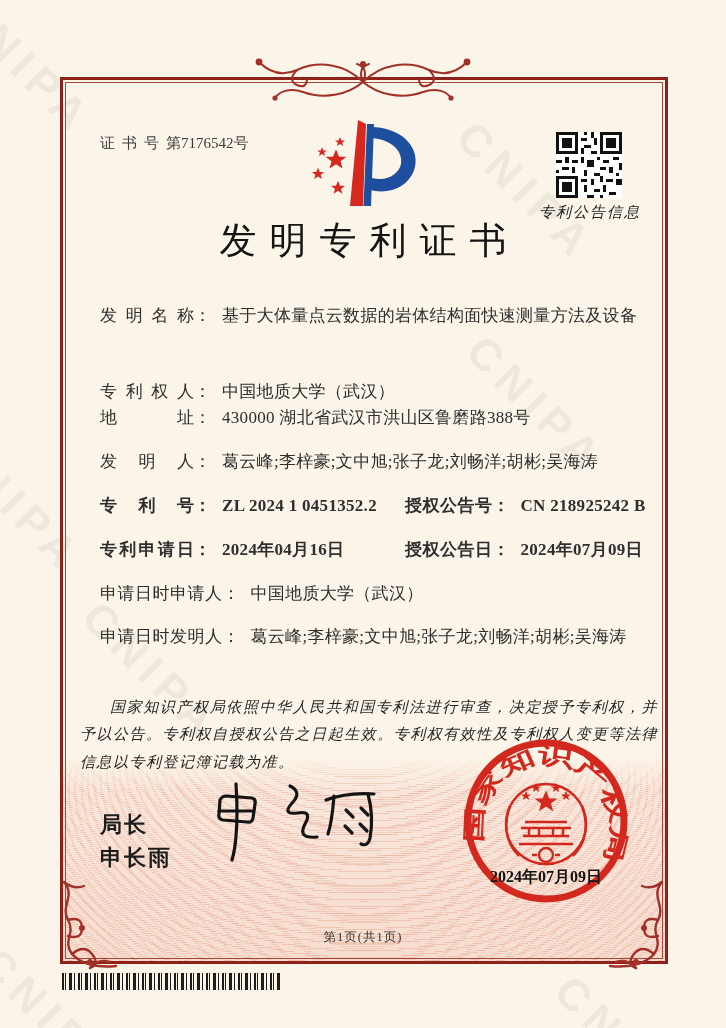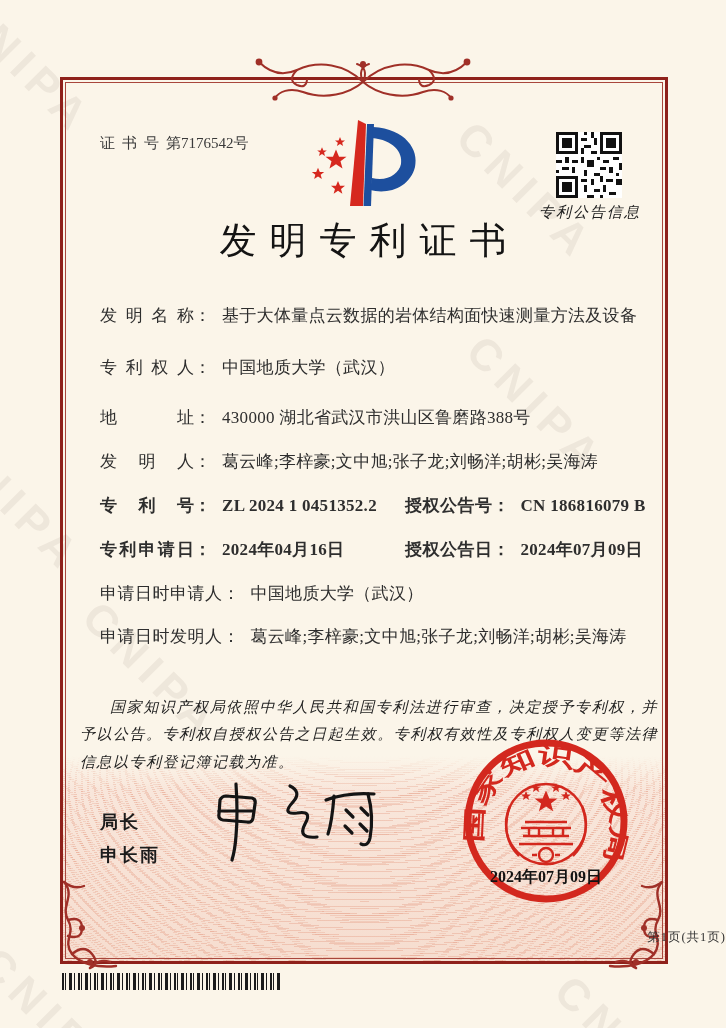--- a/index.html
+++ b/index.html
@@ -46,27 +46,27 @@
   .lbl.wide { width:auto; text-align:right; text-align-last:auto; letter-spacing:.5px; }
   .val { margin-left:11px; letter-spacing:.3px; }
   .colgrp { position:absolute; left:0; top:0; white-space:nowrap;font-weight:bold; }
   .colgrp.right { left:305px; }
 
   .statement { left:80px; right:68px; top:694px; font-size:15px; line-height:1.82;
                letter-spacing:1.5px; text-indent:2em; text-align:justify; color:#1f1f1f;
                font-style:italic; }
 
   .signer { left:100px; font-family:"Liberation Sans","DejaVu Sans",sans-serif;
-            font-size:18px; font-weight:bold; color:#1c1c1c; letter-spacing:2px; }
+            font-size:22px; font-weight:bold; color:#1c1c1c; letter-spacing:2px; }
   .signer.t1 { top:810px; } .signer.t2 { top:843px; }
 
   .sig-svg { left:198px; top:770px; }
   .seal-box { left:459px; top:736px; width:174px; height:174px; z-index:6; }
 
-  .footer { left:0; top:929px; width:100%; text-align:right; font-size:12.5px; color:#333;
+  .footer { left:0; top:929px; width:100%; text-align:center; font-size:12.5px; color:#333;
             letter-spacing:1px; }
 
   .barcode { left:62px; top:973px; width:218px; height:17px;
     background:
       repeating-linear-gradient(90deg,#1c1c1c 0 2px,transparent 2px 3px,#1c1c1c 3px 4px,
         transparent 4px 7px,#1c1c1c 7px 10px,transparent 10px 12px,#1c1c1c 12px 13px,transparent 13px 16px); }
 
   svg text { font-family:"Liberation Serif","DejaVu Serif",serif; }
 </style>
 </head>
@@ -203,38 +203,38 @@
       </g>
     </svg>
     <div class="abs qr-label">专利公告信息</div>
 
     <div class="abs title">发明专利证书</div>
 
     <div class="abs row" style="top:304px;">
       <span class="lbl">发明名称</span><span>：</span><span class="val">基于大体量点云数据的岩体结构面快速测量方法及设备</span>
     </div>
 
-    <div class="abs row" style="top:356px;">
+    <div class="abs row" style="top:380px;">
       <span class="lbl">专利权人</span><span>：</span><span class="val">中国地质大学（武汉）</span>
     </div>
 
     <div class="abs row" style="top:406px;">
       <span class="lbl">地址</span><span>：</span><span class="val">430000 湖北省武汉市洪山区鲁磨路388号</span>
     </div>
 
     <div class="abs row" style="top:450px;">
       <span class="lbl">发明人</span><span>：</span><span class="val">葛云峰;李梓豪;文中旭;张子龙;刘畅洋;胡彬;吴海涛</span>
     </div>
 
     <div class="abs row" style="top:494px;">
       <span class="colgrp">
         <span class="lbl">专利号</span><span>：</span><span class="val">ZL 2024 1 0451352.2</span>
       </span>
       <span class="colgrp right">
-        <span class="lbl wide">授权公告号</span><span>：</span><span class="val">CN 186816079 B</span>
+        <span class="lbl wide">授权公告号</span><span>：</span><span class="val">CN 218925242 B</span>
       </span>
     </div>
 
     <div class="abs row" style="top:538px;">
       <span class="colgrp">
         <span class="lbl">专利申请日</span><span>：</span><span class="val">2024年04月16日</span>
       </span>
       <span class="colgrp right">
         <span class="lbl wide">授权公告日</span><span>：</span><span class="val">2024年07月09日</span>
       </span>

